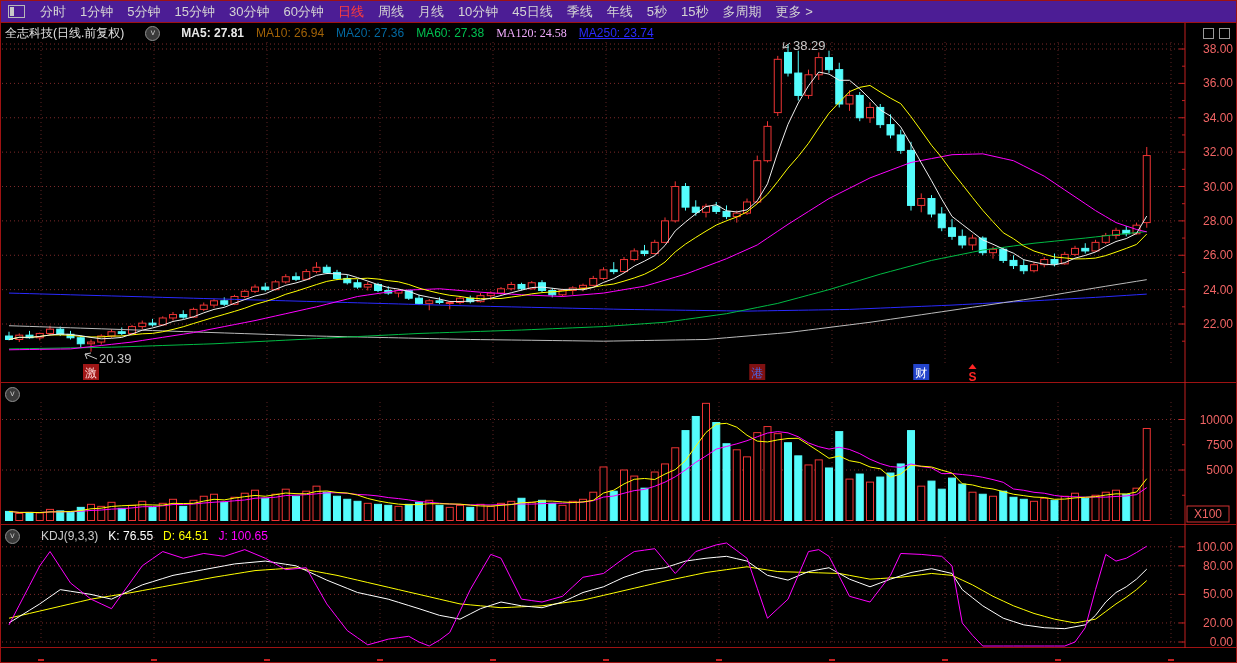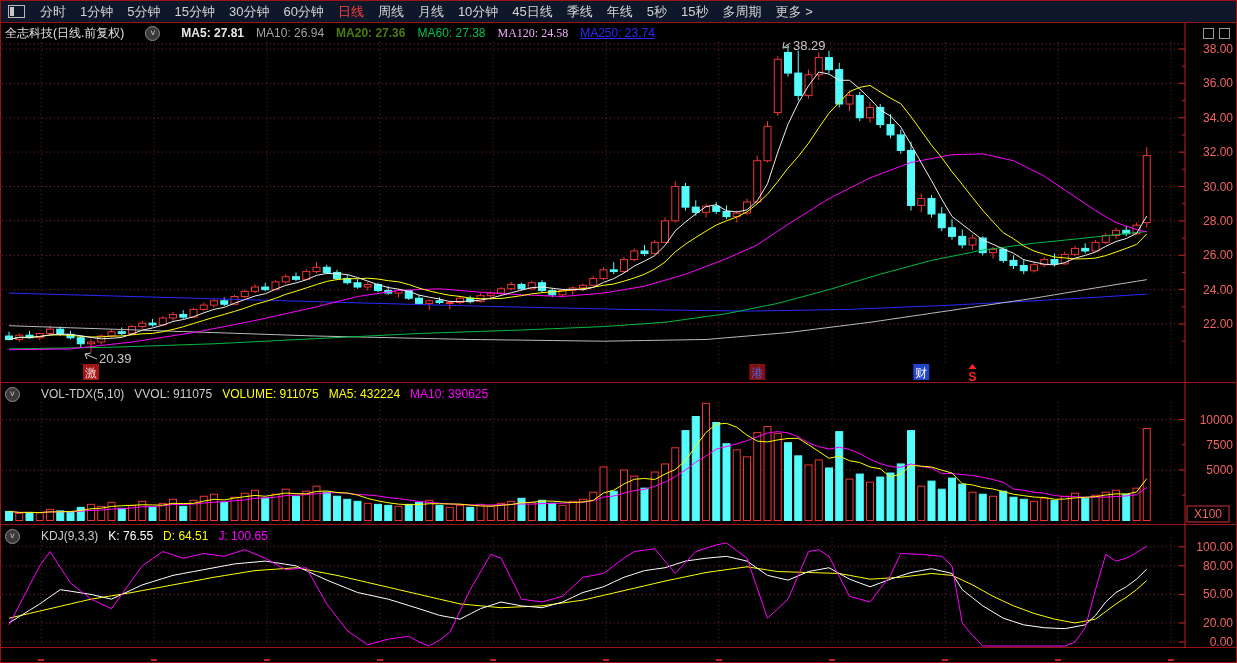--- a/index.html
+++ b/index.html
@@ -4,21 +4,21 @@
 <style>
   html,body{margin:0;padding:0;background:#000;}
   .window{
     position:relative;width:1237px;height:663px;background:#000;
     font-family:"Liberation Sans","DejaVu Sans",sans-serif;
     border:1px solid #9e1212;box-sizing:border-box;overflow:hidden;
   }
   
   .toolbar{
     position:absolute;left:0;top:0;width:100%;height:22px;
-    background:#0f172a;border-bottom:1px solid #9e1212;box-sizing:border-box;
+    background:#4c1d95;border-bottom:1px solid #9e1212;box-sizing:border-box;
     display:flex;align-items:center;font-size:13px;color:#d4d4d4;
   }
   .tb-left{display:flex;align-items:center;flex:1;min-width:0;}
   .tb-winicon{width:15px;height:11px;border:1px solid #b8b8b8;margin:0 8px 0 7px;
     position:relative;flex:none;}
   .tb-winicon::after{content:"";position:absolute;left:1px;top:1px;bottom:1px;width:4px;background:#c8c8c8;}
   .tb-item{padding:0 7px;cursor:default;white-space:nowrap;}
   .tb-item.active{color:#ff3c3c;}
   .tb-right{display:flex;height:100%;align-items:center;}
   .tb-btn{padding:0 10px;height:100%;display:flex;align-items:center;color:#ececec;
@@ -58,42 +58,35 @@
         <span class="tb-item">多周期</span>
         <span class="tb-item">更多 &gt;</span>
       </div>
   </div>
 
   <div class="pane-header" style="top:23px;">
     <span style="color:#e2e2e2;">全志科技(日线.前复权)</span>
     <span class="chev">˅</span>
     <span id="main-legend" style="display:flex;gap:12px;">
         <span class="leg" style="color: rgb(232, 232, 232); font-weight: bold;">MA5: 27.81</span>
-        <span class="leg" style="color: #a3a3a3;">MA10: 26.94</span>
-        <span class="leg" style="color: #4d7c0f; font-weight: bold;">MA20: 27.36</span>
+        <span class="leg" style="color: #a16207;">MA10: 26.94</span>
+        <span class="leg" style="color: #0369a1;">MA20: 27.36</span>
         <span class="leg" style="color: rgb(0, 192, 80);">MA60: 27.38</span>
         <span class="leg" style="color: #f0abfc; font-family: Liberation Serif, serif;">MA120: 24.58</span>
         <span class="leg" style="color: rgb(42, 42, 255); text-decoration: underline;">MA250: 23.74</span>
       </span>
   </div>
 
   <div class="corner-icons">
     <span></span>
     <span></span>
   </div>
 
   <div class="pane-header" style="top:384px;">
     <span class="chev">˅</span>
-    <span id="vol-legend" style="display:flex;gap:10px;">
-        <span class="leg" style="color: rgb(204, 204, 204);">VOL-TDX(5,10)</span>
-        <span class="leg" style="color: rgb(204, 204, 204);">VVOL: 911075</span>
-        <span class="leg" style="color: rgb(255, 255, 0);">VOLUME: 911075</span>
-        <span class="leg" style="color: rgb(255, 255, 0);">MA5: 432224</span>
-        <span class="leg" style="color: rgb(255, 0, 255);">MA10: 390625</span>
-      </span>
   </div>
 
   <div class="pane-header" style="top:526px;">
     <span class="chev">˅</span>
     <span id="kdj-legend" style="display:flex;gap:10px;">
         <span class="leg" style="color: rgb(204, 204, 204);">KDJ(9,3,3)</span>
         <span class="leg" style="color: rgb(255, 255, 255); text-align: right;">K: 76.55</span>
         <span class="leg" style="color: rgb(255, 255, 0);">D: 64.51</span>
         <span class="leg" style="color: rgb(255, 0, 255);">J: 100.65</span>
       </span>

